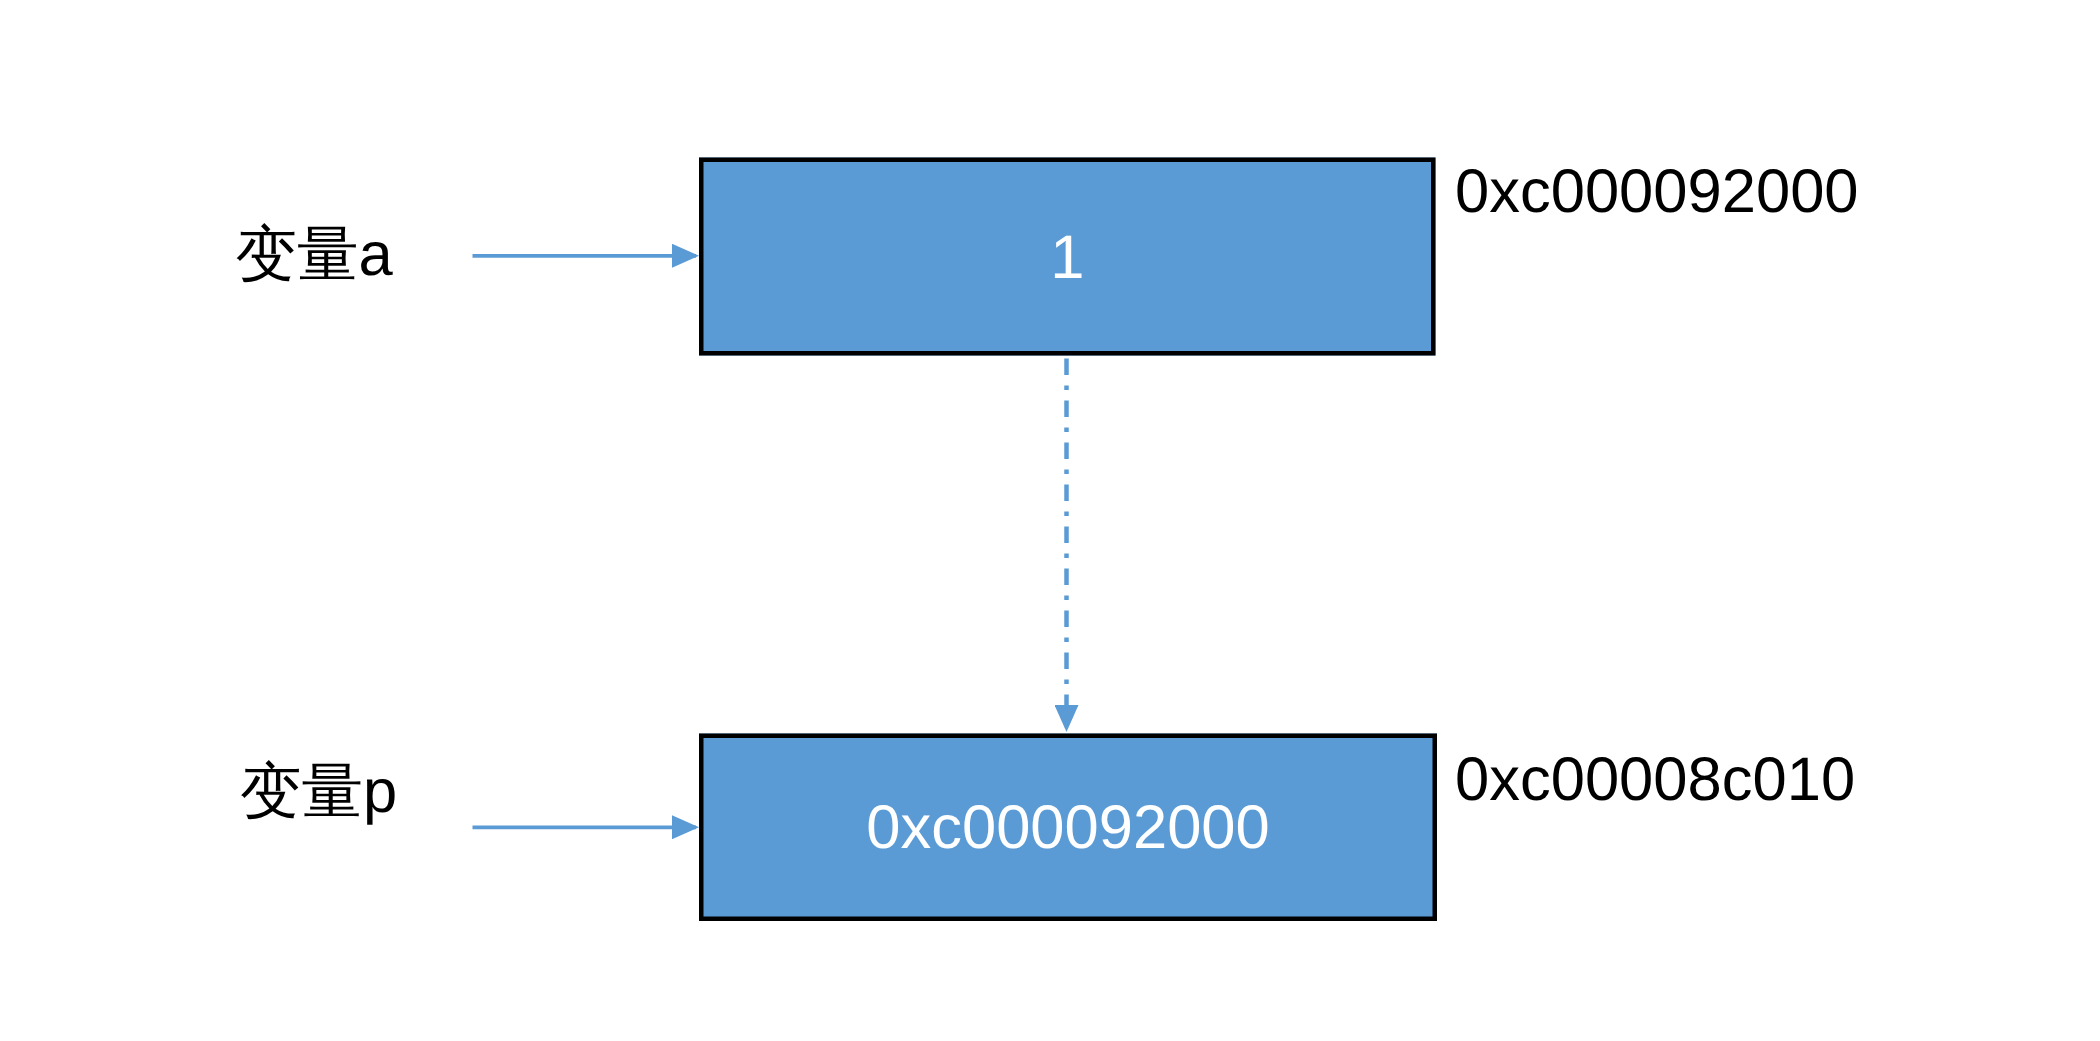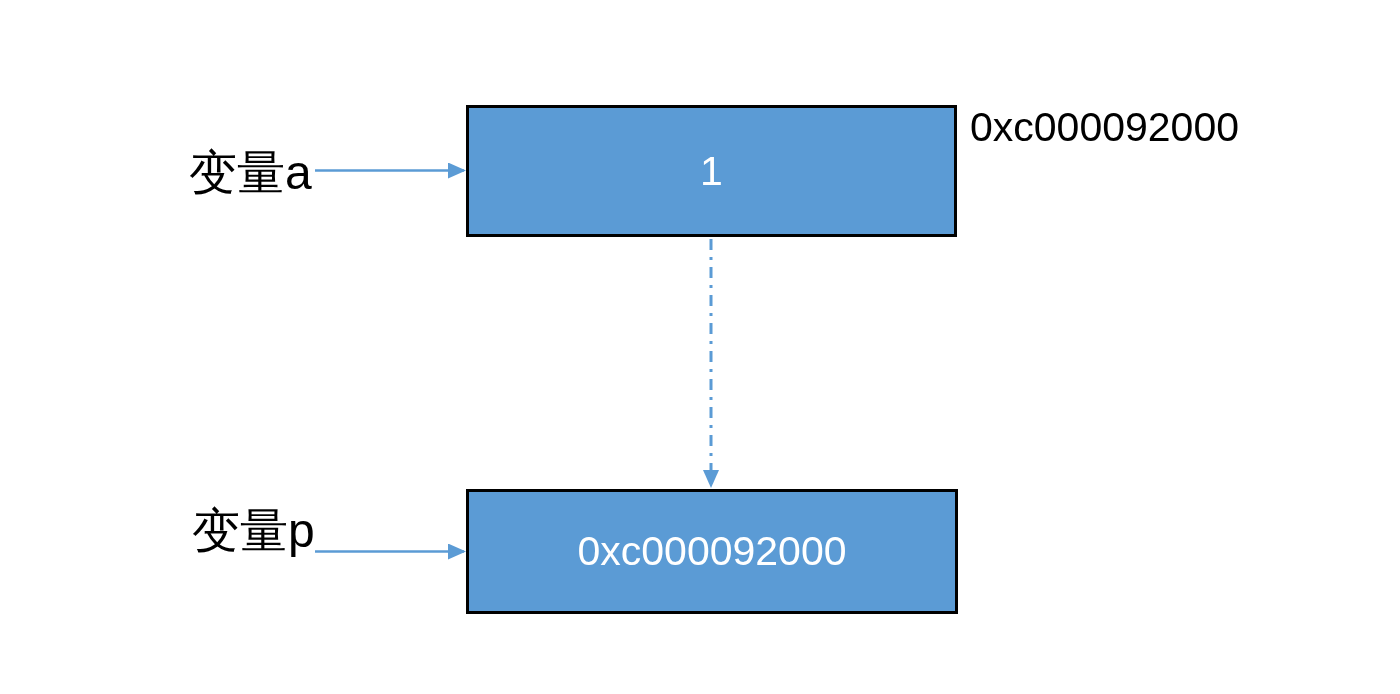--- a/index.html
+++ b/index.html
@@ -10,25 +10,24 @@
   .canvas {
     position: relative;
     width: 1400px;
     height: 694px;
     background: var(--background, #ffffff);
     font-family: "Liberation Sans", "DejaVu Sans", sans-serif;
     overflow: hidden;
   }
   .var-label {
     position: absolute;
-    font-size: 48px;
+    font-size: 41px;
     color: var(--label-text, #000000);
     line-height: 1;
     white-space: nowrap;
-    margin-left: 32px;
   }
   .label-a { left: 157px; top: 149px; }
   .label-p { left: 160px; top: 507px; }
   .mem-box {
     position: absolute;
     background: var(--box-fill, #5b9bd5);
     border: 3px solid var(--box-border, #000000);
     box-sizing: border-box;
     display: flex;
     align-items: center;
@@ -83,20 +82,21 @@
   <div class="mem-box box-a">
     <span class="box-value">1</span>
   </div>
 
   <div class="mem-box box-p">
     <span class="box-value">0xc000092000</span>
   </div>
 
   <div class="addr addr-a">0xc000092000</div>
 
+  <div class="addr addr-p">0xc00008c010</div>
 
   <svg class="arrows" viewBox="0 0 1400 694" xmlns="http://www.w3.org/2000/svg">
     <defs>
       <marker id="arrowhead" markerUnits="userSpaceOnUse" markerWidth="18" markerHeight="16" refX="16" refY="8" orient="auto">
         <path class="arrowhead-shape" d="M0,0 L18,8 L0,16 Z"></path>
       </marker>
     </defs>
     <line class="arrow-line" x1="315" y1="170.5" x2="464" y2="170.5" marker-end="url(#arrowhead)"></line>
     <line class="arrow-line" x1="315" y1="551.5" x2="464" y2="551.5" marker-end="url(#arrowhead)"></line>
     <line class="arrow-line dashdot" x1="711" y1="239" x2="711" y2="486" marker-end="url(#arrowhead)"></line>

